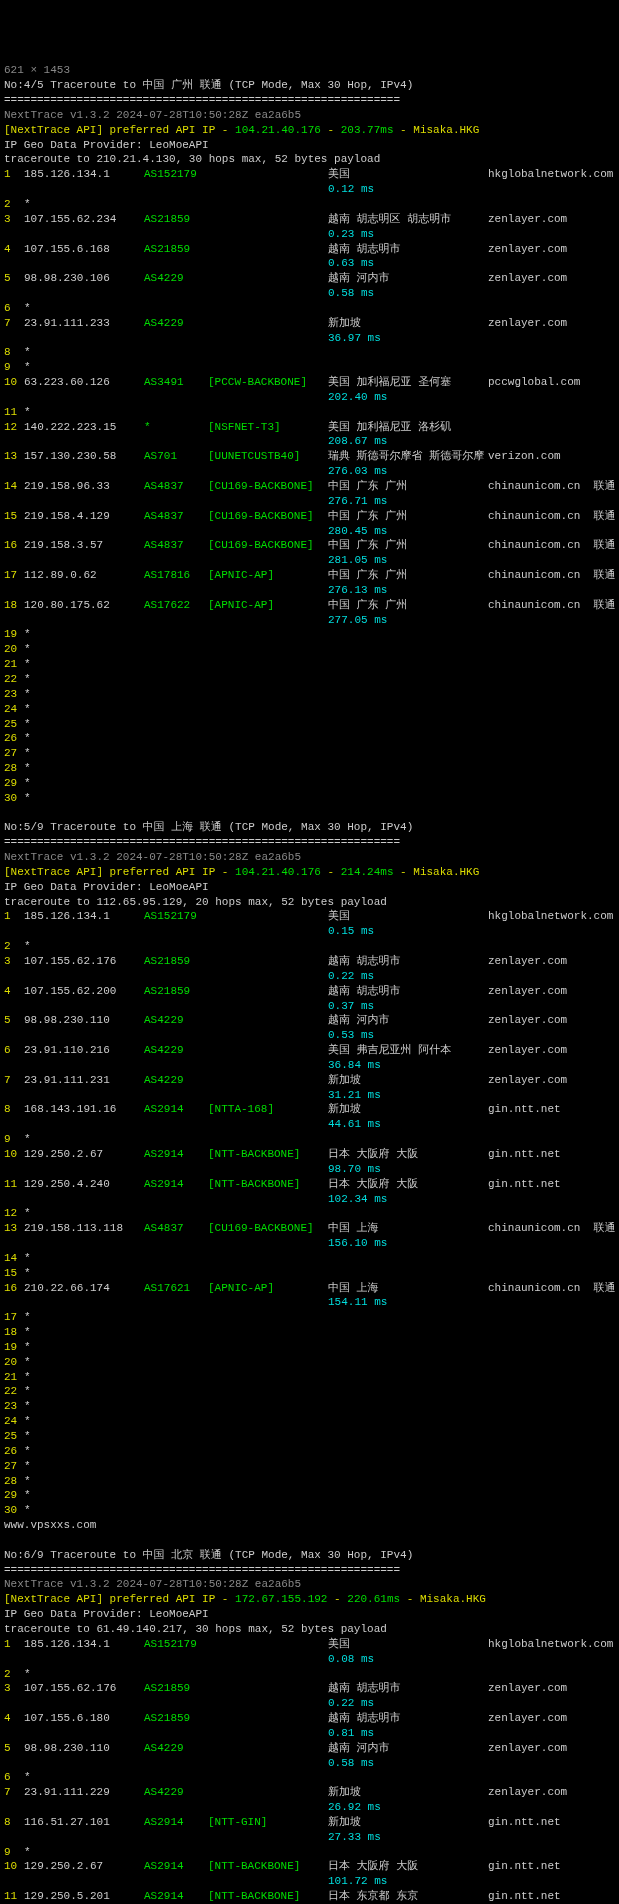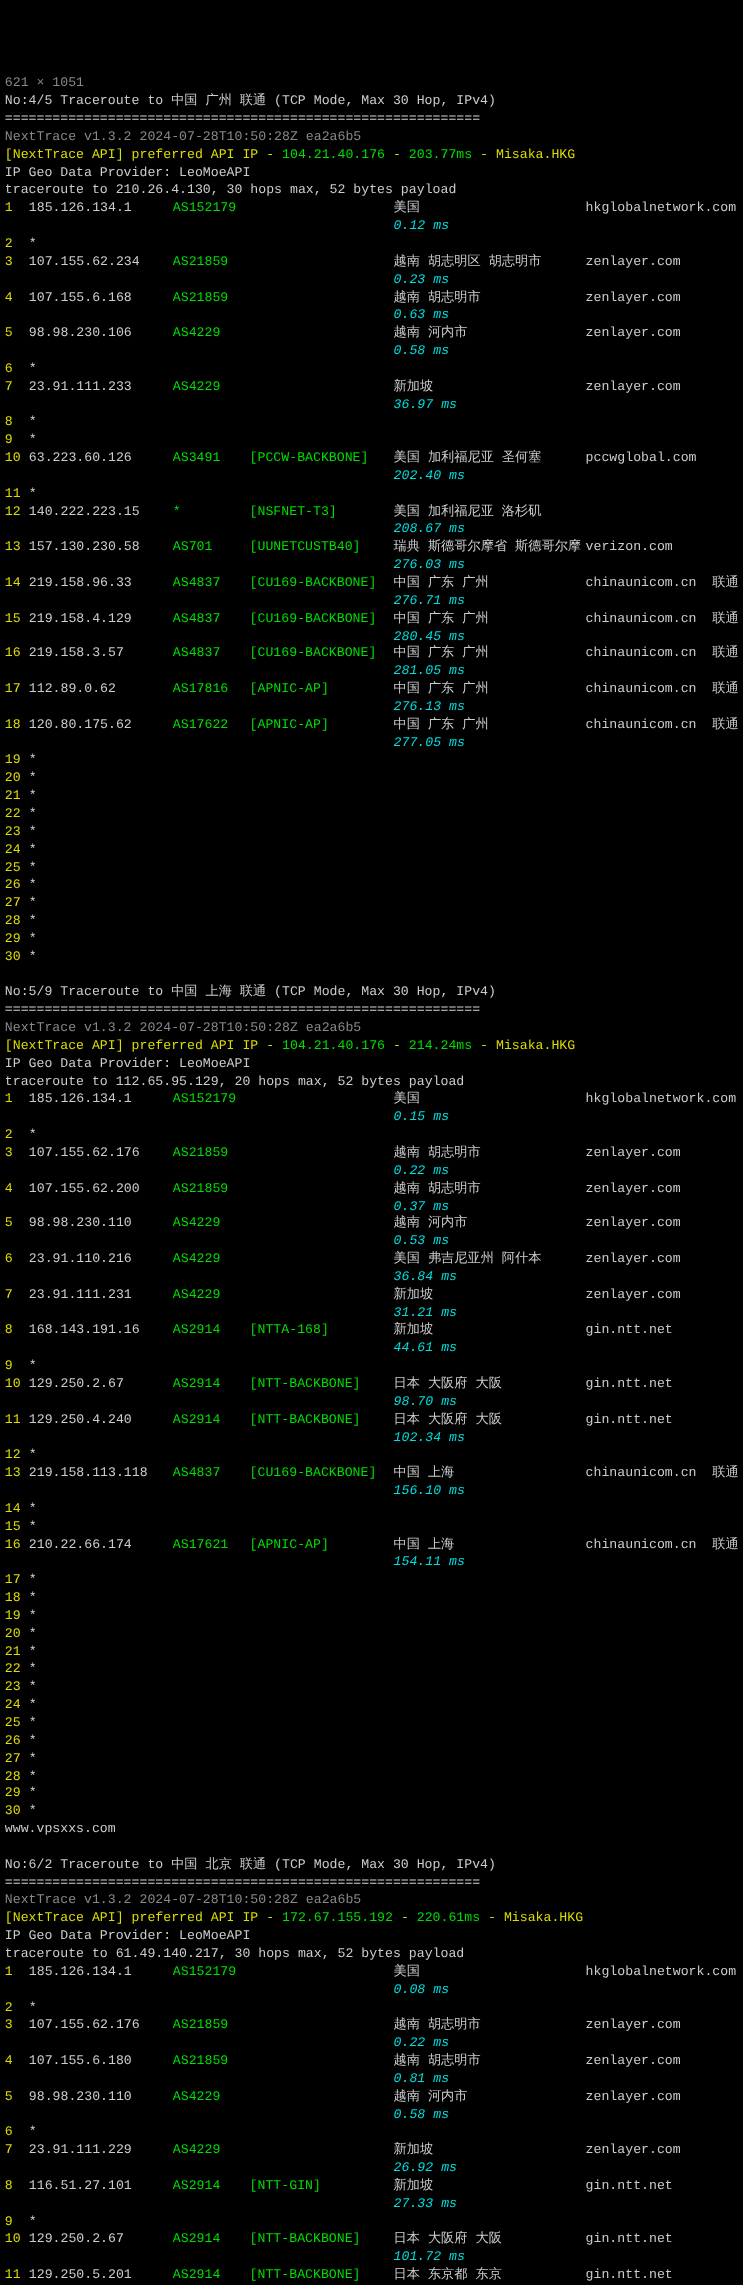--- a/index.html
+++ b/index.html
@@ -9,50 +9,50 @@
   font-size: 11px;
   margin: 0;
   padding: 4px;
   white-space: pre;
   line-height: 1.35;
 }
 .dim { color: #888; }
 .white { color: #ccc; }
 .yellow { color: #dd0; }
 .green { color: #0d0; }
-.cyan { color: #0dd; font-style: italic; }
+.cyan { color: #0dd; }
 .row span { display: inline-block; }
 .c-hop { width: 20px; }
 .c-ip { width: 120px; }
 .c-as { width: 64px; }
 .c-net { width: 120px; }
 .c-loc { width: 160px; }
 </style>
 </head>
 <body>
 
 
 
-<div id="out"><span class="dim">621 × 1051</span>
+<div id="out"><span class="dim">621 × 1453</span>
 <span class="white">No:4/5 Traceroute to 中国 广州 联通 (TCP Mode, Max 30 Hop, IPv4)</span>
 <span class="white">============================================================</span>
 <span class="dim">NextTrace v1.3.2 2024-07-28T10:50:28Z ea2a6b5</span>
 <span class="yellow">[NextTrace API] preferred API IP - </span><span class="green">104.21.40.176</span><span class="yellow"> - </span><span class="green">203.77ms</span><span class="yellow"> - Misaka.HKG</span>
 <span class="white">IP Geo Data Provider: LeoMoeAPI</span>
-<span class="white">traceroute to 210.26.4.130, 30 hops max, 52 bytes payload</span>
+<span class="white">traceroute to 210.21.4.130, 30 hops max, 52 bytes payload</span>
 <div class="row"><span class="c-hop yellow">1</span><span class="c-ip white">185.126.134.1</span><span class="c-as green">AS152179</span><span class="c-net green"></span><span class="c-loc white">美国</span><span class="white">hkglobalnetwork.com</span></div><div class="row"><span class="c-hop"> </span><span class="c-ip"> </span><span class="c-as"> </span><span class="c-net"> </span><span class="cyan">0.12 ms</span></div><div class="row"><span class="c-hop yellow">2</span><span class="c-ip white">*</span><span class="c-as green"></span><span class="c-net green"></span><span class="c-loc white"></span><span class="white"></span></div><div class="row"><span class="c-hop yellow">3</span><span class="c-ip white">107.155.62.234</span><span class="c-as green">AS21859</span><span class="c-net green"></span><span class="c-loc white">越南 胡志明区 胡志明市</span><span class="white">zenlayer.com</span></div><div class="row"><span class="c-hop"> </span><span class="c-ip"> </span><span class="c-as"> </span><span class="c-net"> </span><span class="cyan">0.23 ms</span></div><div class="row"><span class="c-hop yellow">4</span><span class="c-ip white">107.155.6.168</span><span class="c-as green">AS21859</span><span class="c-net green"></span><span class="c-loc white">越南 胡志明市</span><span class="white">zenlayer.com</span></div><div class="row"><span class="c-hop"> </span><span class="c-ip"> </span><span class="c-as"> </span><span class="c-net"> </span><span class="cyan">0.63 ms</span></div><div class="row"><span class="c-hop yellow">5</span><span class="c-ip white">98.98.230.106</span><span class="c-as green">AS4229</span><span class="c-net green"></span><span class="c-loc white">越南 河内市</span><span class="white">zenlayer.com</span></div><div class="row"><span class="c-hop"> </span><span class="c-ip"> </span><span class="c-as"> </span><span class="c-net"> </span><span class="cyan">0.58 ms</span></div><div class="row"><span class="c-hop yellow">6</span><span class="c-ip white">*</span><span class="c-as green"></span><span class="c-net green"></span><span class="c-loc white"></span><span class="white"></span></div><div class="row"><span class="c-hop yellow">7</span><span class="c-ip white">23.91.111.233</span><span class="c-as green">AS4229</span><span class="c-net green"></span><span class="c-loc white">新加坡</span><span class="white">zenlayer.com</span></div><div class="row"><span class="c-hop"> </span><span class="c-ip"> </span><span class="c-as"> </span><span class="c-net"> </span><span class="cyan">36.97 ms</span></div><div class="row"><span class="c-hop yellow">8</span><span class="c-ip white">*</span><span class="c-as green"></span><span class="c-net green"></span><span class="c-loc white"></span><span class="white"></span></div><div class="row"><span class="c-hop yellow">9</span><span class="c-ip white">*</span><span class="c-as green"></span><span class="c-net green"></span><span class="c-loc white"></span><span class="white"></span></div><div class="row"><span class="c-hop yellow">10</span><span class="c-ip white">63.223.60.126</span><span class="c-as green">AS3491</span><span class="c-net green">[PCCW-BACKBONE]</span><span class="c-loc white">美国 加利福尼亚 圣何塞</span><span class="white">pccwglobal.com</span></div><div class="row"><span class="c-hop"> </span><span class="c-ip"> </span><span class="c-as"> </span><span class="c-net"> </span><span class="cyan">202.40 ms</span></div><div class="row"><span class="c-hop yellow">11</span><span class="c-ip white">*</span><span class="c-as green"></span><span class="c-net green"></span><span class="c-loc white"></span><span class="white"></span></div><div class="row"><span class="c-hop yellow">12</span><span class="c-ip white">140.222.223.15</span><span class="c-as green">*</span><span class="c-net green">[NSFNET-T3]</span><span class="c-loc white">美国 加利福尼亚 洛杉矶</span><span class="white"></span></div><div class="row"><span class="c-hop"> </span><span class="c-ip"> </span><span class="c-as"> </span><span class="c-net"> </span><span class="cyan">208.67 ms</span></div><div class="row"><span class="c-hop yellow">13</span><span class="c-ip white">157.130.230.58</span><span class="c-as green">AS701</span><span class="c-net green">[UUNETCUSTB40]</span><span class="c-loc white">瑞典 斯德哥尔摩省 斯德哥尔摩</span><span class="white">verizon.com</span></div><div class="row"><span class="c-hop"> </span><span class="c-ip"> </span><span class="c-as"> </span><span class="c-net"> </span><span class="cyan">276.03 ms</span></div><div class="row"><span class="c-hop yellow">14</span><span class="c-ip white">219.158.96.33</span><span class="c-as green">AS4837</span><span class="c-net green">[CU169-BACKBONE]</span><span class="c-loc white">中国 广东 广州</span><span class="white">chinaunicom.cn  联通</span></div><div class="row"><span class="c-hop"> </span><span class="c-ip"> </span><span class="c-as"> </span><span class="c-net"> </span><span class="cyan">276.71 ms</span></div><div class="row"><span class="c-hop yellow">15</span><span class="c-ip white">219.158.4.129</span><span class="c-as green">AS4837</span><span class="c-net green">[CU169-BACKBONE]</span><span class="c-loc white">中国 广东 广州</span><span class="white">chinaunicom.cn  联通</span></div><div class="row"><span class="c-hop"> </span><span class="c-ip"> </span><span class="c-as"> </span><span class="c-net"> </span><span class="cyan">280.45 ms</span></div><div class="row"><span class="c-hop yellow">16</span><span class="c-ip white">219.158.3.57</span><span class="c-as green">AS4837</span><span class="c-net green">[CU169-BACKBONE]</span><span class="c-loc white">中国 广东 广州</span><span class="white">chinaunicom.cn  联通</span></div><div class="row"><span class="c-hop"> </span><span class="c-ip"> </span><span class="c-as"> </span><span class="c-net"> </span><span class="cyan">281.05 ms</span></div><div class="row"><span class="c-hop yellow">17</span><span class="c-ip white">112.89.0.62</span><span class="c-as green">AS17816</span><span class="c-net green">[APNIC-AP]</span><span class="c-loc white">中国 广东 广州</span><span class="white">chinaunicom.cn  联通</span></div><div class="row"><span class="c-hop"> </span><span class="c-ip"> </span><span class="c-as"> </span><span class="c-net"> </span><span class="cyan">276.13 ms</span></div><div class="row"><span class="c-hop yellow">18</span><span class="c-ip white">120.80.175.62</span><span class="c-as green">AS17622</span><span class="c-net green">[APNIC-AP]</span><span class="c-loc white">中国 广东 广州</span><span class="white">chinaunicom.cn  联通</span></div><div class="row"><span class="c-hop"> </span><span class="c-ip"> </span><span class="c-as"> </span><span class="c-net"> </span><span class="cyan">277.05 ms</span></div><div class="row"><span class="c-hop yellow">19</span><span class="c-ip white">*</span><span class="c-as green"></span><span class="c-net green"></span><span class="c-loc white"></span><span class="white"></span></div><div class="row"><span class="c-hop yellow">20</span><span class="c-ip white">*</span><span class="c-as green"></span><span class="c-net green"></span><span class="c-loc white"></span><span class="white"></span></div><div class="row"><span class="c-hop yellow">21</span><span class="c-ip white">*</span><span class="c-as green"></span><span class="c-net green"></span><span class="c-loc white"></span><span class="white"></span></div><div class="row"><span class="c-hop yellow">22</span><span class="c-ip white">*</span><span class="c-as green"></span><span class="c-net green"></span><span class="c-loc white"></span><span class="white"></span></div><div class="row"><span class="c-hop yellow">23</span><span class="c-ip white">*</span><span class="c-as green"></span><span class="c-net green"></span><span class="c-loc white"></span><span class="white"></span></div><div class="row"><span class="c-hop yellow">24</span><span class="c-ip white">*</span><span class="c-as green"></span><span class="c-net green"></span><span class="c-loc white"></span><span class="white"></span></div><div class="row"><span class="c-hop yellow">25</span><span class="c-ip white">*</span><span class="c-as green"></span><span class="c-net green"></span><span class="c-loc white"></span><span class="white"></span></div><div class="row"><span class="c-hop yellow">26</span><span class="c-ip white">*</span><span class="c-as green"></span><span class="c-net green"></span><span class="c-loc white"></span><span class="white"></span></div><div class="row"><span class="c-hop yellow">27</span><span class="c-ip white">*</span><span class="c-as green"></span><span class="c-net green"></span><span class="c-loc white"></span><span class="white"></span></div><div class="row"><span class="c-hop yellow">28</span><span class="c-ip white">*</span><span class="c-as green"></span><span class="c-net green"></span><span class="c-loc white"></span><span class="white"></span></div><div class="row"><span class="c-hop yellow">29</span><span class="c-ip white">*</span><span class="c-as green"></span><span class="c-net green"></span><span class="c-loc white"></span><span class="white"></span></div><div class="row"><span class="c-hop yellow">30</span><span class="c-ip white">*</span><span class="c-as green"></span><span class="c-net green"></span><span class="c-loc white"></span><span class="white"></span></div>
 <span class="white">No:5/9 Traceroute to 中国 上海 联通 (TCP Mode, Max 30 Hop, IPv4)</span>
 <span class="white">============================================================</span>
 <span class="dim">NextTrace v1.3.2 2024-07-28T10:50:28Z ea2a6b5</span>
 <span class="yellow">[NextTrace API] preferred API IP - </span><span class="green">104.21.40.176</span><span class="yellow"> - </span><span class="green">214.24ms</span><span class="yellow"> - Misaka.HKG</span>
 <span class="white">IP Geo Data Provider: LeoMoeAPI</span>
 <span class="white">traceroute to 112.65.95.129, 20 hops max, 52 bytes payload</span>
 <div class="row"><span class="c-hop yellow">1</span><span class="c-ip white">185.126.134.1</span><span class="c-as green">AS152179</span><span class="c-net green"></span><span class="c-loc white">美国</span><span class="white">hkglobalnetwork.com</span></div><div class="row"><span class="c-hop"> </span><span class="c-ip"> </span><span class="c-as"> </span><span class="c-net"> </span><span class="cyan">0.15 ms</span></div><div class="row"><span class="c-hop yellow">2</span><span class="c-ip white">*</span><span class="c-as green"></span><span class="c-net green"></span><span class="c-loc white"></span><span class="white"></span></div><div class="row"><span class="c-hop yellow">3</span><span class="c-ip white">107.155.62.176</span><span class="c-as green">AS21859</span><span class="c-net green"></span><span class="c-loc white">越南 胡志明市</span><span class="white">zenlayer.com</span></div><div class="row"><span class="c-hop"> </span><span class="c-ip"> </span><span class="c-as"> </span><span class="c-net"> </span><span class="cyan">0.22 ms</span></div><div class="row"><span class="c-hop yellow">4</span><span class="c-ip white">107.155.62.200</span><span class="c-as green">AS21859</span><span class="c-net green"></span><span class="c-loc white">越南 胡志明市</span><span class="white">zenlayer.com</span></div><div class="row"><span class="c-hop"> </span><span class="c-ip"> </span><span class="c-as"> </span><span class="c-net"> </span><span class="cyan">0.37 ms</span></div><div class="row"><span class="c-hop yellow">5</span><span class="c-ip white">98.98.230.110</span><span class="c-as green">AS4229</span><span class="c-net green"></span><span class="c-loc white">越南 河内市</span><span class="white">zenlayer.com</span></div><div class="row"><span class="c-hop"> </span><span class="c-ip"> </span><span class="c-as"> </span><span class="c-net"> </span><span class="cyan">0.53 ms</span></div><div class="row"><span class="c-hop yellow">6</span><span class="c-ip white">23.91.110.216</span><span class="c-as green">AS4229</span><span class="c-net green"></span><span class="c-loc white">美国 弗吉尼亚州 阿什本</span><span class="white">zenlayer.com</span></div><div class="row"><span class="c-hop"> </span><span class="c-ip"> </span><span class="c-as"> </span><span class="c-net"> </span><span class="cyan">36.84 ms</span></div><div class="row"><span class="c-hop yellow">7</span><span class="c-ip white">23.91.111.231</span><span class="c-as green">AS4229</span><span class="c-net green"></span><span class="c-loc white">新加坡</span><span class="white">zenlayer.com</span></div><div class="row"><span class="c-hop"> </span><span class="c-ip"> </span><span class="c-as"> </span><span class="c-net"> </span><span class="cyan">31.21 ms</span></div><div class="row"><span class="c-hop yellow">8</span><span class="c-ip white">168.143.191.16</span><span class="c-as green">AS2914</span><span class="c-net green">[NTTA-168]</span><span class="c-loc white">新加坡</span><span class="white">gin.ntt.net</span></div><div class="row"><span class="c-hop"> </span><span class="c-ip"> </span><span class="c-as"> </span><span class="c-net"> </span><span class="cyan">44.61 ms</span></div><div class="row"><span class="c-hop yellow">9</span><span class="c-ip white">*</span><span class="c-as green"></span><span class="c-net green"></span><span class="c-loc white"></span><span class="white"></span></div><div class="row"><span class="c-hop yellow">10</span><span class="c-ip white">129.250.2.67</span><span class="c-as green">AS2914</span><span class="c-net green">[NTT-BACKBONE]</span><span class="c-loc white">日本 大阪府 大阪</span><span class="white">gin.ntt.net</span></div><div class="row"><span class="c-hop"> </span><span class="c-ip"> </span><span class="c-as"> </span><span class="c-net"> </span><span class="cyan">98.70 ms</span></div><div class="row"><span class="c-hop yellow">11</span><span class="c-ip white">129.250.4.240</span><span class="c-as green">AS2914</span><span class="c-net green">[NTT-BACKBONE]</span><span class="c-loc white">日本 大阪府 大阪</span><span class="white">gin.ntt.net</span></div><div class="row"><span class="c-hop"> </span><span class="c-ip"> </span><span class="c-as"> </span><span class="c-net"> </span><span class="cyan">102.34 ms</span></div><div class="row"><span class="c-hop yellow">12</span><span class="c-ip white">*</span><span class="c-as green"></span><span class="c-net green"></span><span class="c-loc white"></span><span class="white"></span></div><div class="row"><span class="c-hop yellow">13</span><span class="c-ip white">219.158.113.118</span><span class="c-as green">AS4837</span><span class="c-net green">[CU169-BACKBONE]</span><span class="c-loc white">中国 上海</span><span class="white">chinaunicom.cn  联通</span></div><div class="row"><span class="c-hop"> </span><span class="c-ip"> </span><span class="c-as"> </span><span class="c-net"> </span><span class="cyan">156.10 ms</span></div><div class="row"><span class="c-hop yellow">14</span><span class="c-ip white">*</span><span class="c-as green"></span><span class="c-net green"></span><span class="c-loc white"></span><span class="white"></span></div><div class="row"><span class="c-hop yellow">15</span><span class="c-ip white">*</span><span class="c-as green"></span><span class="c-net green"></span><span class="c-loc white"></span><span class="white"></span></div><div class="row"><span class="c-hop yellow">16</span><span class="c-ip white">210.22.66.174</span><span class="c-as green">AS17621</span><span class="c-net green">[APNIC-AP]</span><span class="c-loc white">中国 上海</span><span class="white">chinaunicom.cn  联通</span></div><div class="row"><span class="c-hop"> </span><span class="c-ip"> </span><span class="c-as"> </span><span class="c-net"> </span><span class="cyan">154.11 ms</span></div><div class="row"><span class="c-hop yellow">17</span><span class="c-ip white">*</span><span class="c-as green"></span><span class="c-net green"></span><span class="c-loc white"></span><span class="white"></span></div><div class="row"><span class="c-hop yellow">18</span><span class="c-ip white">*</span><span class="c-as green"></span><span class="c-net green"></span><span class="c-loc white"></span><span class="white"></span></div><div class="row"><span class="c-hop yellow">19</span><span class="c-ip white">*</span><span class="c-as green"></span><span class="c-net green"></span><span class="c-loc white"></span><span class="white"></span></div><div class="row"><span class="c-hop yellow">20</span><span class="c-ip white">*</span><span class="c-as green"></span><span class="c-net green"></span><span class="c-loc white"></span><span class="white"></span></div><div class="row"><span class="c-hop yellow">21</span><span class="c-ip white">*</span><span class="c-as green"></span><span class="c-net green"></span><span class="c-loc white"></span><span class="white"></span></div><div class="row"><span class="c-hop yellow">22</span><span class="c-ip white">*</span><span class="c-as green"></span><span class="c-net green"></span><span class="c-loc white"></span><span class="white"></span></div><div class="row"><span class="c-hop yellow">23</span><span class="c-ip white">*</span><span class="c-as green"></span><span class="c-net green"></span><span class="c-loc white"></span><span class="white"></span></div><div class="row"><span class="c-hop yellow">24</span><span class="c-ip white">*</span><span class="c-as green"></span><span class="c-net green"></span><span class="c-loc white"></span><span class="white"></span></div><div class="row"><span class="c-hop yellow">25</span><span class="c-ip white">*</span><span class="c-as green"></span><span class="c-net green"></span><span class="c-loc white"></span><span class="white"></span></div><div class="row"><span class="c-hop yellow">26</span><span class="c-ip white">*</span><span class="c-as green"></span><span class="c-net green"></span><span class="c-loc white"></span><span class="white"></span></div><div class="row"><span class="c-hop yellow">27</span><span class="c-ip white">*</span><span class="c-as green"></span><span class="c-net green"></span><span class="c-loc white"></span><span class="white"></span></div><div class="row"><span class="c-hop yellow">28</span><span class="c-ip white">*</span><span class="c-as green"></span><span class="c-net green"></span><span class="c-loc white"></span><span class="white"></span></div><div class="row"><span class="c-hop yellow">29</span><span class="c-ip white">*</span><span class="c-as green"></span><span class="c-net green"></span><span class="c-loc white"></span><span class="white"></span></div><div class="row"><span class="c-hop yellow">30</span><span class="c-ip white">*</span><span class="c-as green"></span><span class="c-net green"></span><span class="c-loc white"></span><span class="white"></span></div><span class="white">www.vpsxxs.com</span>
 
-<span class="white">No:6/2 Traceroute to 中国 北京 联通 (TCP Mode, Max 30 Hop, IPv4)</span>
+<span class="white">No:6/9 Traceroute to 中国 北京 联通 (TCP Mode, Max 30 Hop, IPv4)</span>
 <span class="white">============================================================</span>
 <span class="dim">NextTrace v1.3.2 2024-07-28T10:50:28Z ea2a6b5</span>
 <span class="yellow">[NextTrace API] preferred API IP - </span><span class="green">172.67.155.192</span><span class="yellow"> - </span><span class="green">220.61ms</span><span class="yellow"> - Misaka.HKG</span>
 <span class="white">IP Geo Data Provider: LeoMoeAPI</span>
 <span class="white">traceroute to 61.49.140.217, 30 hops max, 52 bytes payload</span>
 <div class="row"><span class="c-hop yellow">1</span><span class="c-ip white">185.126.134.1</span><span class="c-as green">AS152179</span><span class="c-net green"></span><span class="c-loc white">美国</span><span class="white">hkglobalnetwork.com</span></div><div class="row"><span class="c-hop"> </span><span class="c-ip"> </span><span class="c-as"> </span><span class="c-net"> </span><span class="cyan">0.08 ms</span></div><div class="row"><span class="c-hop yellow">2</span><span class="c-ip white">*</span><span class="c-as green"></span><span class="c-net green"></span><span class="c-loc white"></span><span class="white"></span></div><div class="row"><span class="c-hop yellow">3</span><span class="c-ip white">107.155.62.176</span><span class="c-as green">AS21859</span><span class="c-net green"></span><span class="c-loc white">越南 胡志明市</span><span class="white">zenlayer.com</span></div><div class="row"><span class="c-hop"> </span><span class="c-ip"> </span><span class="c-as"> </span><span class="c-net"> </span><span class="cyan">0.22 ms</span></div><div class="row"><span class="c-hop yellow">4</span><span class="c-ip white">107.155.6.180</span><span class="c-as green">AS21859</span><span class="c-net green"></span><span class="c-loc white">越南 胡志明市</span><span class="white">zenlayer.com</span></div><div class="row"><span class="c-hop"> </span><span class="c-ip"> </span><span class="c-as"> </span><span class="c-net"> </span><span class="cyan">0.81 ms</span></div><div class="row"><span class="c-hop yellow">5</span><span class="c-ip white">98.98.230.110</span><span class="c-as green">AS4229</span><span class="c-net green"></span><span class="c-loc white">越南 河内市</span><span class="white">zenlayer.com</span></div><div class="row"><span class="c-hop"> </span><span class="c-ip"> </span><span class="c-as"> </span><span class="c-net"> </span><span class="cyan">0.58 ms</span></div><div class="row"><span class="c-hop yellow">6</span><span class="c-ip white">*</span><span class="c-as green"></span><span class="c-net green"></span><span class="c-loc white"></span><span class="white"></span></div><div class="row"><span class="c-hop yellow">7</span><span class="c-ip white">23.91.111.229</span><span class="c-as green">AS4229</span><span class="c-net green"></span><span class="c-loc white">新加坡</span><span class="white">zenlayer.com</span></div><div class="row"><span class="c-hop"> </span><span class="c-ip"> </span><span class="c-as"> </span><span class="c-net"> </span><span class="cyan">26.92 ms</span></div><div class="row"><span class="c-hop yellow">8</span><span class="c-ip white">116.51.27.101</span><span class="c-as green">AS2914</span><span class="c-net green">[NTT-GIN]</span><span class="c-loc white">新加坡</span><span class="white">gin.ntt.net</span></div><div class="row"><span class="c-hop"> </span><span class="c-ip"> </span><span class="c-as"> </span><span class="c-net"> </span><span class="cyan">27.33 ms</span></div><div class="row"><span class="c-hop yellow">9</span><span class="c-ip white">*</span><span class="c-as green"></span><span class="c-net green"></span><span class="c-loc white"></span><span class="white"></span></div><div class="row"><span class="c-hop yellow">10</span><span class="c-ip white">129.250.2.67</span><span class="c-as green">AS2914</span><span class="c-net green">[NTT-BACKBONE]</span><span class="c-loc white">日本 大阪府 大阪</span><span class="white">gin.ntt.net</span></div><div class="row"><span class="c-hop"> </span><span class="c-ip"> </span><span class="c-as"> </span><span class="c-net"> </span><span class="cyan">101.72 ms</span></div><div class="row"><span class="c-hop yellow">11</span><span class="c-ip white">129.250.5.201</span><span class="c-as green">AS2914</span><span class="c-net green">[NTT-BACKBONE]</span><span class="c-loc white">日本 东京都 东京</span><span class="white">gin.ntt.net</span></div></div>
 
 
 
 

